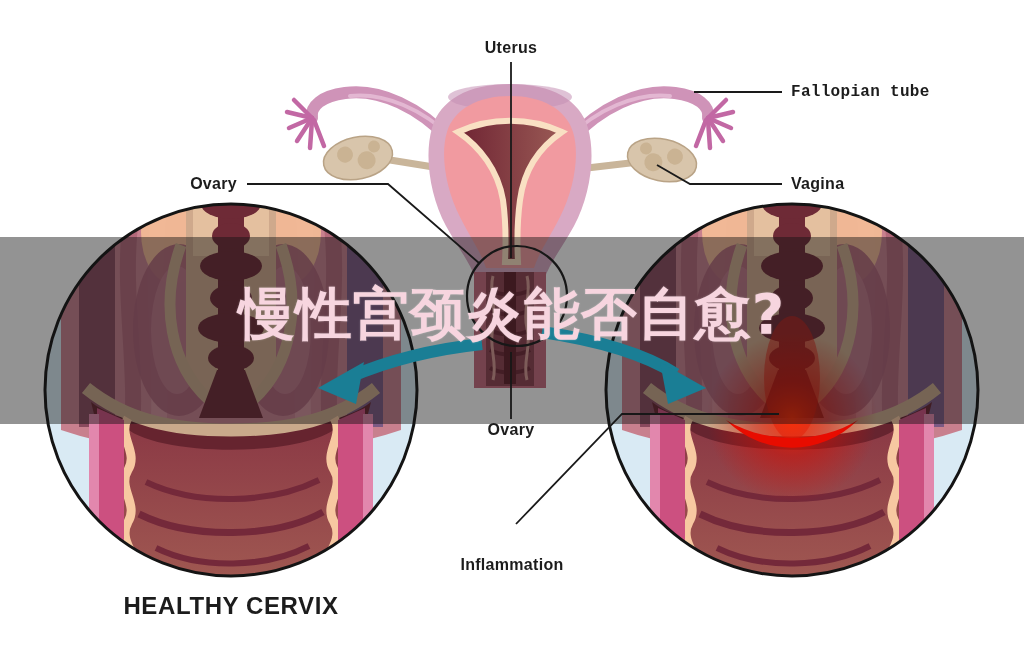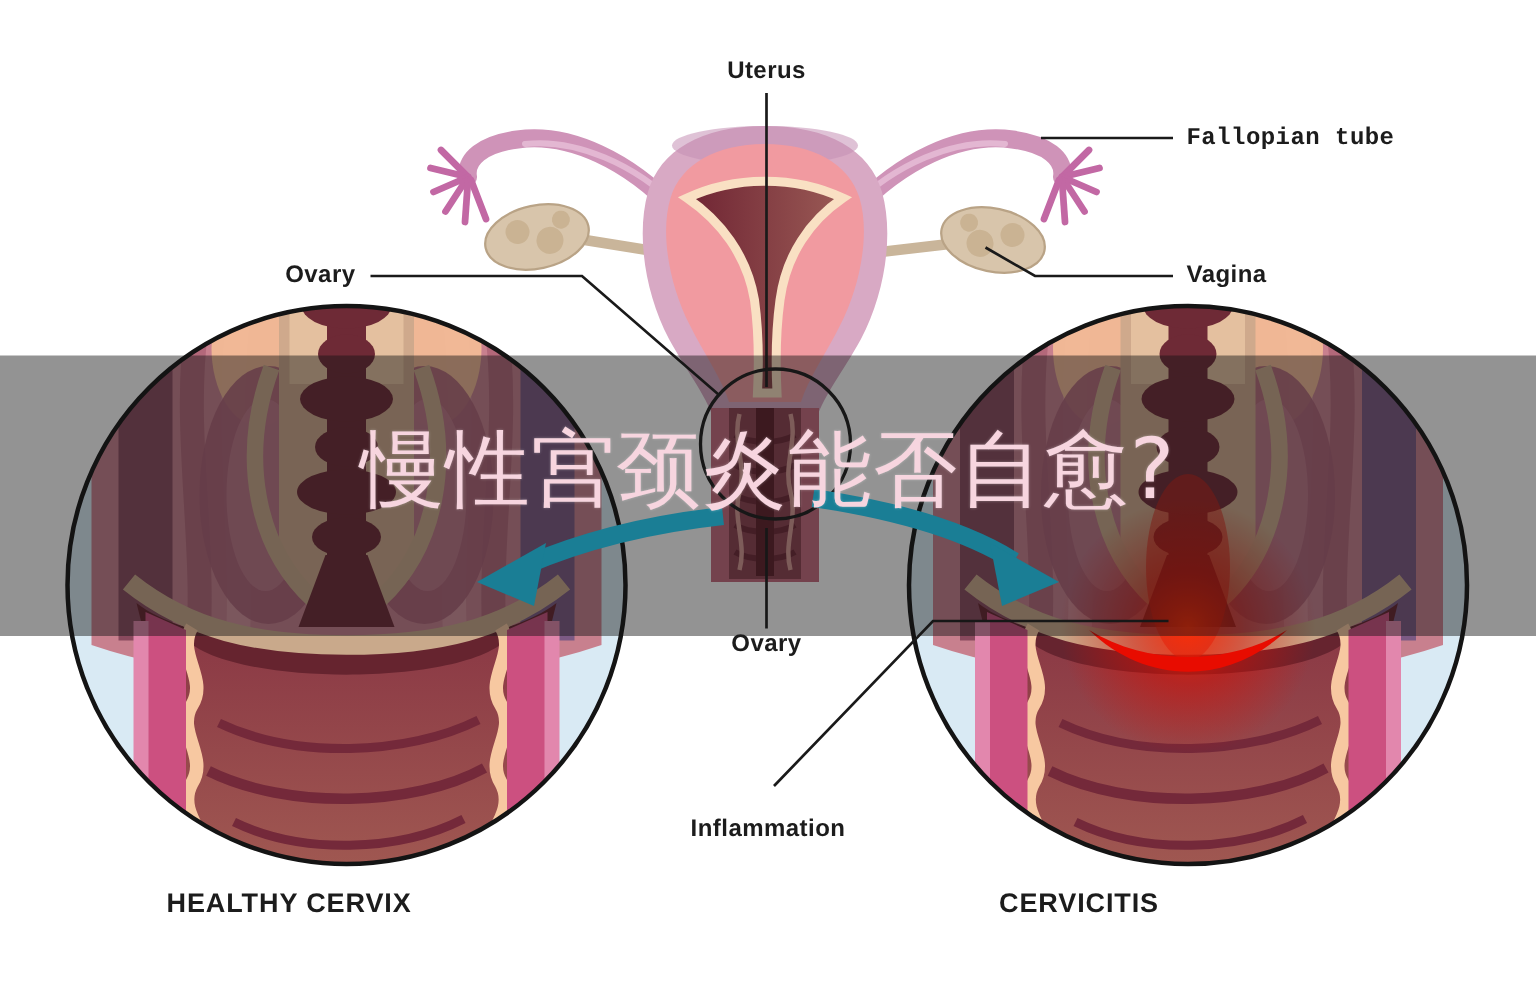--- a/index.html
+++ b/index.html
@@ -8,34 +8,34 @@
     overflow:hidden;font-family:"Liberation Sans",sans-serif;
   }
   .stage svg{position:absolute;left:0;top:0;}
   .banner{
     position:absolute;left:0;top:237px;width:1024px;height:187px;
     background:var(--banner-color,rgba(20,20,20,0.46));
   }
   .title{
     position:absolute;left:0;top:282px;width:1024px;height:64px;
     text-align:center;font-family:"DejaVu Sans",sans-serif;
-    font-size:56px;line-height:64px;font-weight:400;
+    font-size:56px;line-height:64px;font-weight:700;
     color:var(--title-color,#f7d5df);letter-spacing:1px;
     text-shadow:0 0 2px rgba(255,255,255,0.35);
     white-space:nowrap;
   }
   .lbl{
     position:absolute;color:var(--label-color,#1c1c1c);
     font-size:16px;font-weight:600;letter-spacing:0.3px;white-space:nowrap;
   }
   .lbl.center{text-align:center;}
   .caption{
     position:absolute;color:var(--label-color,#1c1c1c);
-    font-size:18px;font-weight:600;letter-spacing:0.6px;
-    white-space:nowrap;
+    font-size:24px;font-weight:600;letter-spacing:0.6px;
+    text-align:center;white-space:nowrap;
   }
 </style>
 </head>
 <body>
 
 <div class="stage">
 
   <svg width="1024" height="664" viewBox="0 0 1024 664">
     <defs>
       <linearGradient id="cavGrad" x1="0" y1="0" x2="1" y2="0">
@@ -212,18 +212,17 @@
     </g>
   </svg>
 
   <div class="title">慢性宫颈炎能否自愈?</div>
 
   <div class="lbl center" style="left:451px;top:39px;width:120px;">Uterus</div>
   <div class="lbl" style="left:791px;top:83px;font-family:Liberation Mono, monospace;">Fallopian tube</div>
   <div class="lbl" style="left:150px;top:175px;width:87px;text-align:right;">Ovary</div>
   <div class="lbl" style="left:791px;top:175px;">Vagina</div>
   <div class="lbl center" style="left:451px;top:421px;width:120px;">Ovary</div>
-  <div class="lbl center" style="left:432px;top:544px;width:160px;">Inflammation</div>
+  <div class="lbl center" style="left:432px;top:556px;width:160px;">Inflammation</div>
 
   <div class="caption" style="left:111px;top:592px;width:240px;">HEALTHY CERVIX</div>
-  <div class="caption" style="left:666px;top:592px;width:240px;">CERVICITIS</div>
 
 </div>
 
 </body></html>

